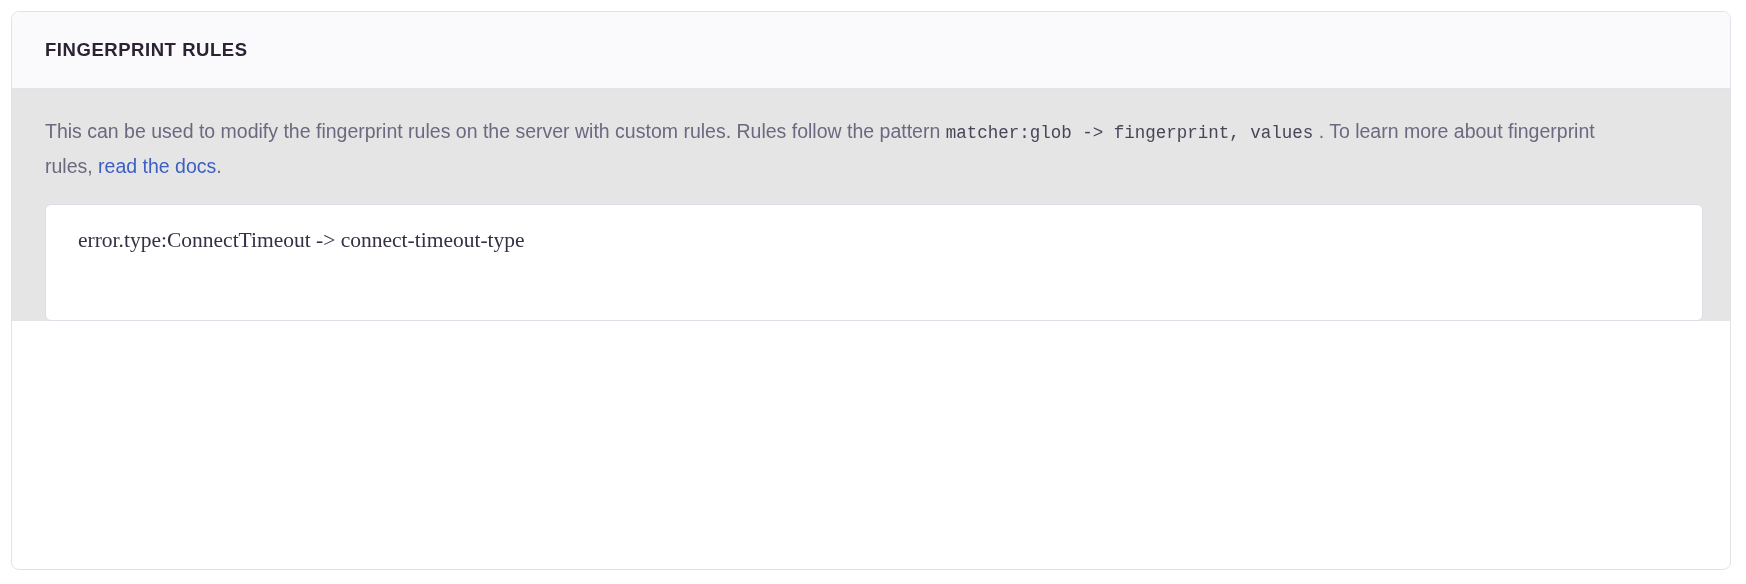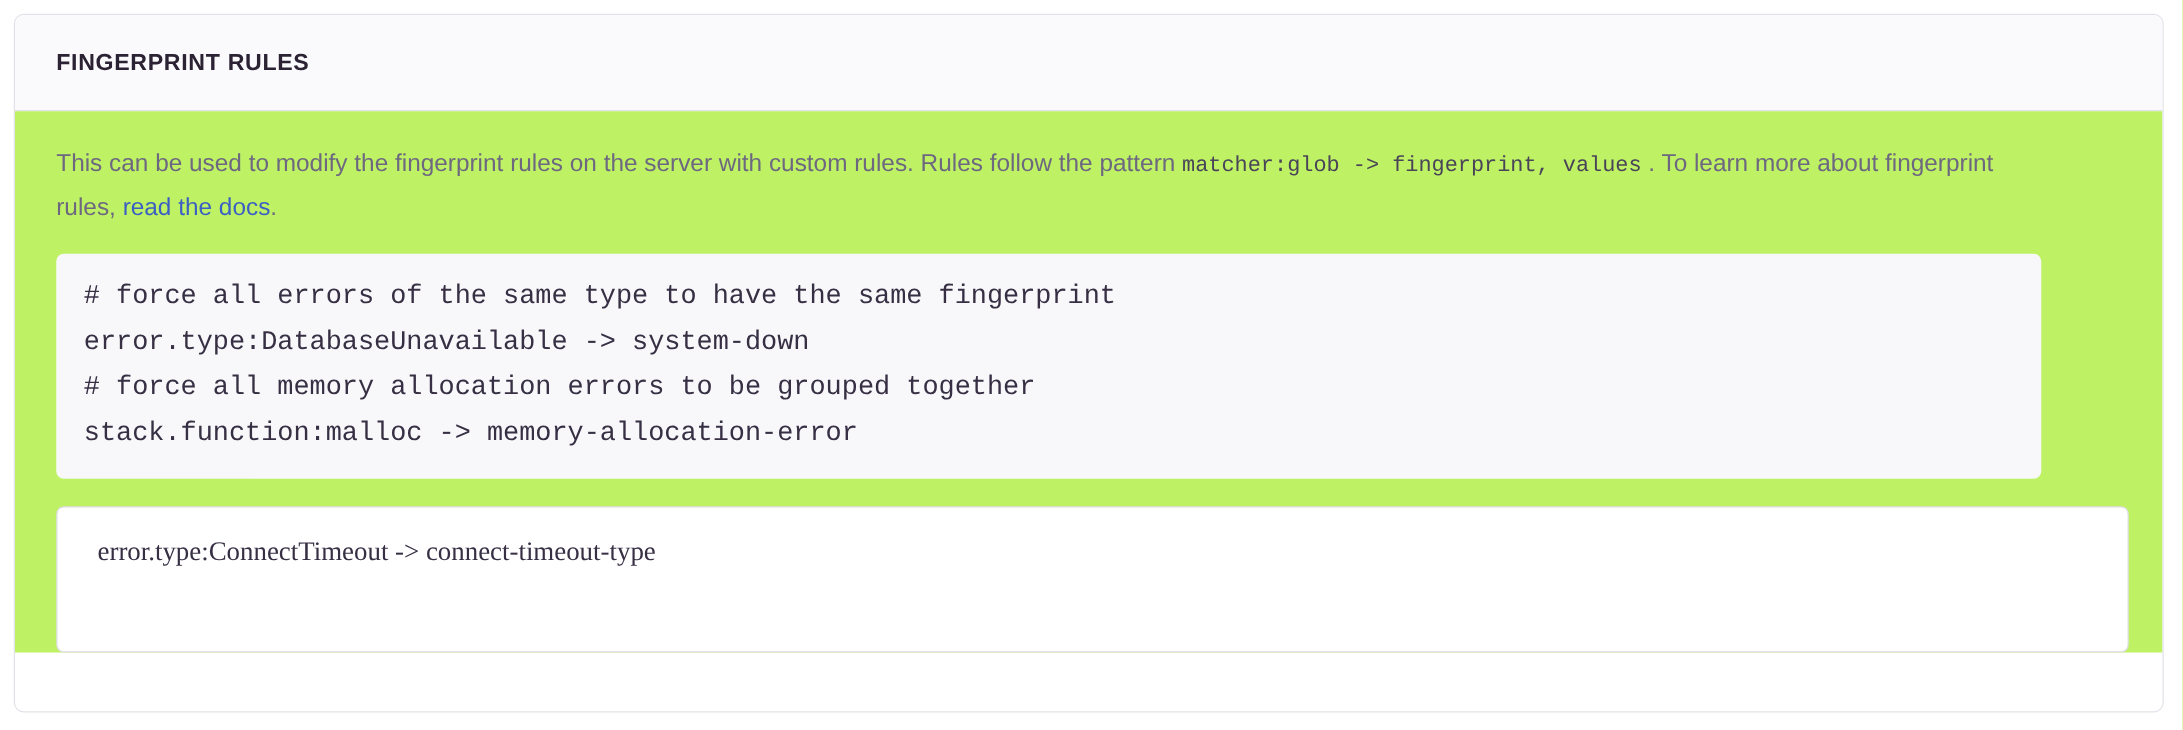--- a/index.html
+++ b/index.html
@@ -49,21 +49,21 @@
     font-weight: bold;
     letter-spacing: 0.55px;
     color: #2b2233;
     text-transform: uppercase;
     line-height: 1;
   }
 
   
   .card-body {
     padding: 26px 33px 0 33px;
-    background: #bef264;
+    background: #e5e5e5;
   }
 
   .description {
     font-size: 19.5px;
     line-height: 33px;
     color: #6d6880;
     margin: 0;
     max-width: 1590px;
   }
   .description .code-inline {
@@ -121,24 +121,20 @@
     <div class="card-header">
       <h2 class="card-header-title">FINGERPRINT RULES</h2>
     </div>
 
     <div class="card-body">
 
       <p class="description">
         <span>This can be used to modify the fingerprint rules on the server with custom rules. Rules follow the pattern </span><code class="code-inline">matcher:glob -&gt; fingerprint, values</code><span> . To learn more about fingerprint rules, </span><a class="doc-link" href="#">read the docs</a><span>.</span>
       </p>
 
-      <pre class="code-block"># force all errors of the same type to have the same fingerprint
-error.type:DatabaseUnavailable -&gt; system-down
-# force all memory allocation errors to be grouped together
-stack.function:malloc -&gt; memory-allocation-error</pre>
 
       <textarea class="rules-field" spellcheck="false" placeholder="" style="">error.type:ConnectTimeout -&gt; connect-timeout-type</textarea>
 
     </div>
 
   </section>
 
 </div>
 
 </body></html>

